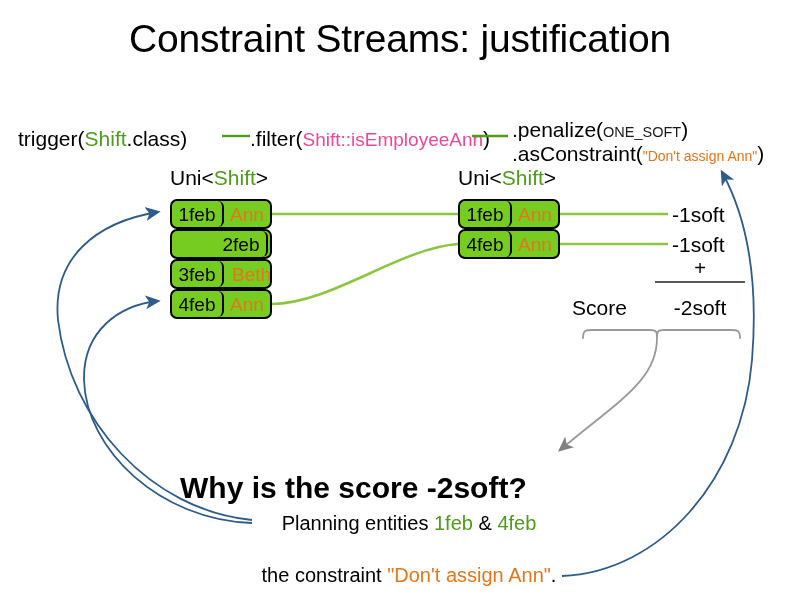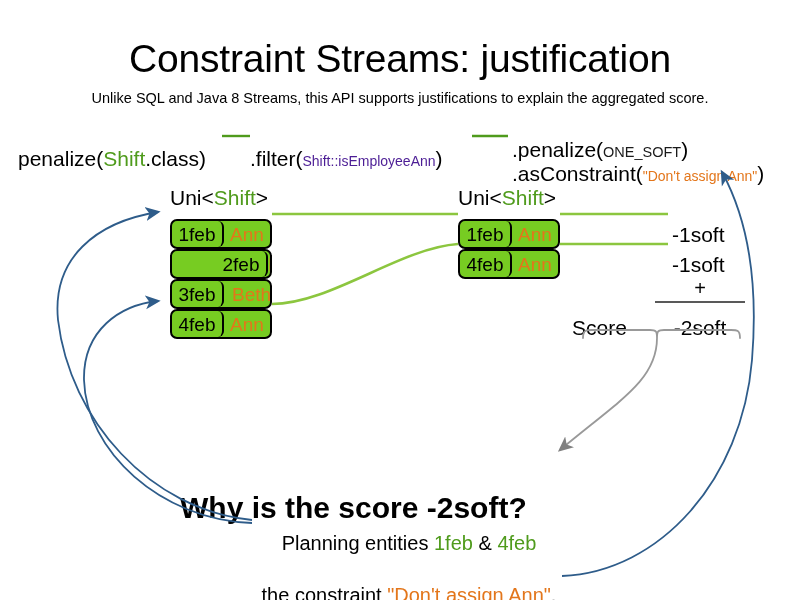--- a/index.html
+++ b/index.html
@@ -14,21 +14,21 @@
     overflow: hidden;
     font-family: "Liberation Sans", sans-serif;
     color: #000000;
   }
   #slide {
     position: absolute;
     left: 0; top: 0;
     width: 800px;
     height: 600px;
   }
-  .abs { position: absolute; margin-top: 20px; }
+  .abs { position: absolute; }
 
   
   #title {
     left: 0; top: 16px;
     width: 800px;
     text-align: center;
     font-size: 39px;
     line-height: 46px;
     font-weight: normal;
     letter-spacing: -0.2px;
@@ -44,22 +44,22 @@
   }
 
   
   .code {
     font-size: 21px;
     line-height: 25px;
     white-space: nowrap;
   }
   .code .green { color: #4f9b1c; }
   .small-type {
-    font-size: 14px;
-    color: #4c1d95;
+    font-size: 19px;
+    color: #ec4899;
   }
   .small-dark {
     font-size: 14.5px;
     color: #1a1a1a;
   }
   .small-orange {
     font-size: 14px;
     color: #e3761b;
   }
   #code-foreach { left: 18px; top: 126px; }
@@ -176,24 +176,23 @@
     height: 600px;
     pointer-events: none;
   }
 </style>
 </head>
 <body>
 
 <div id="slide">
 
   <div class="abs" id="title">Constraint Streams: justification</div>
-  <div class="abs" id="subtitle">Unlike SQL and Java 8 Streams, this API supports justifications to explain the aggregated score.</div>
 
   <div class="abs code" id="code-foreach">
-    <span>penalize(</span><span class="green">Shift</span><span>.class)</span>
+    <span>trigger(</span><span class="green">Shift</span><span>.class)</span>
   </div>
 
   <div class="abs code" id="code-filter">
     <span>.filter(</span><span class="small-type">Shift::isEmployeeAnn</span><span>)</span>
   </div>
 
   <div class="abs code" id="code-penalize">
     <span>.penalize(</span><span class="small-dark">ONE_SOFT</span><span>)</span>
   </div>
 

